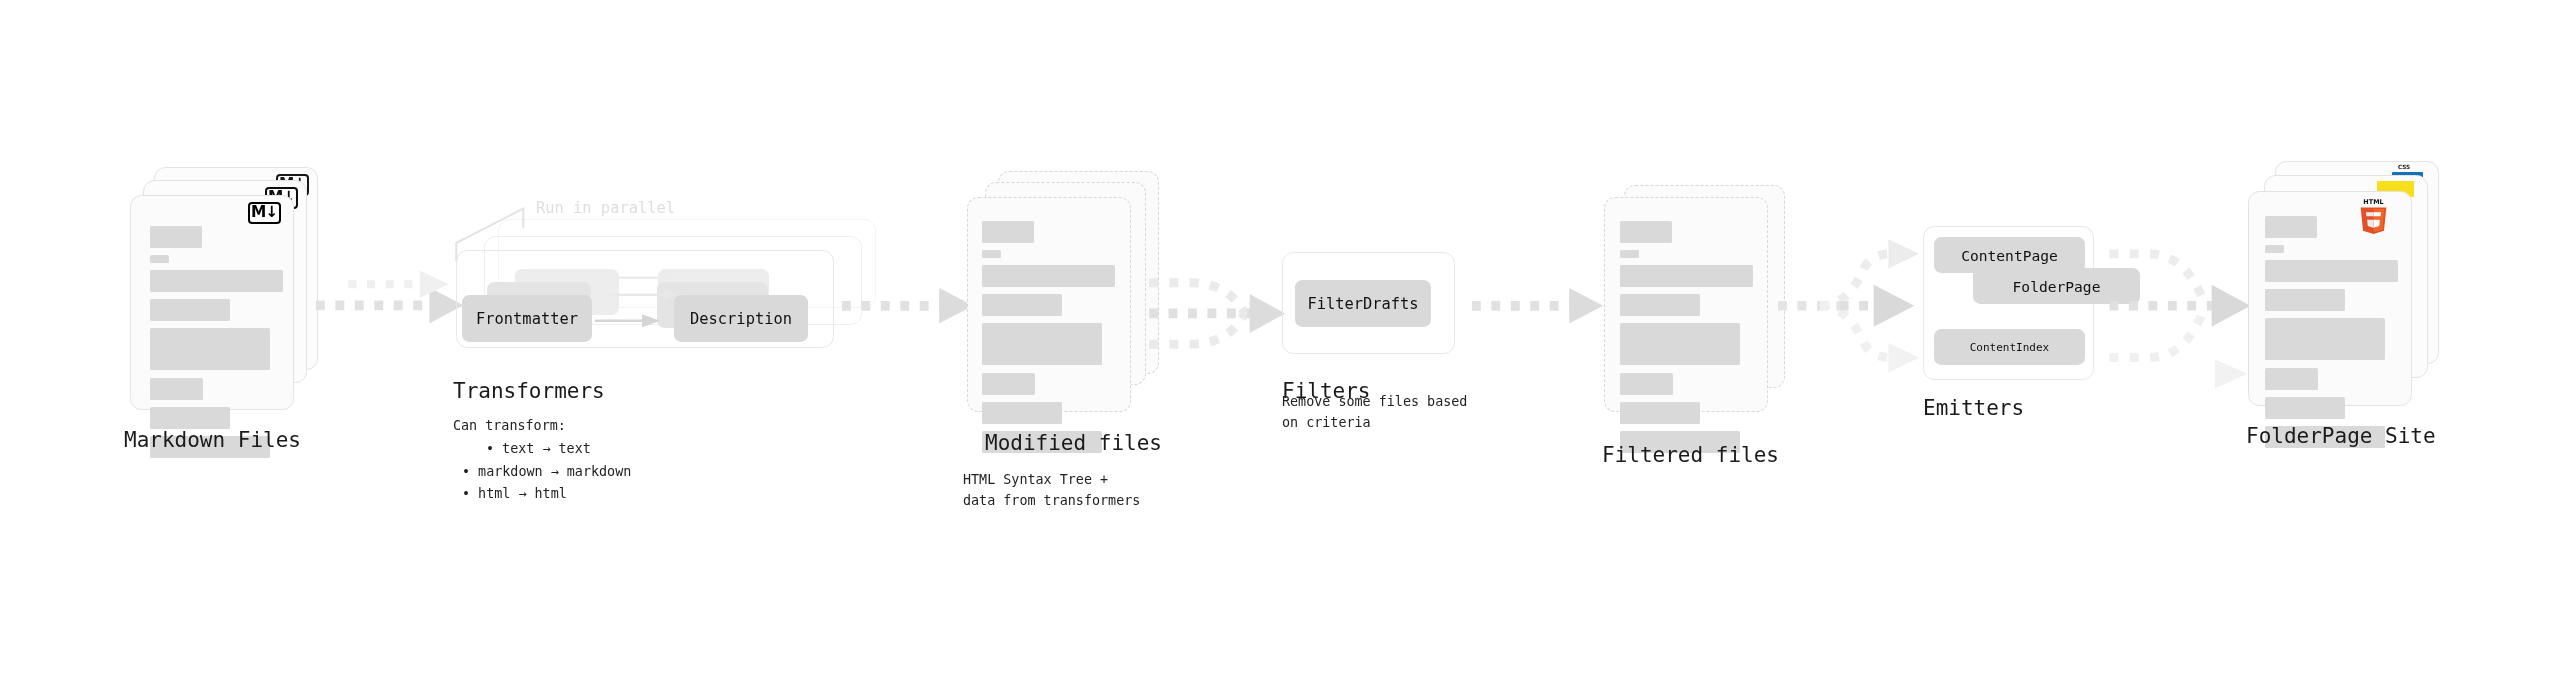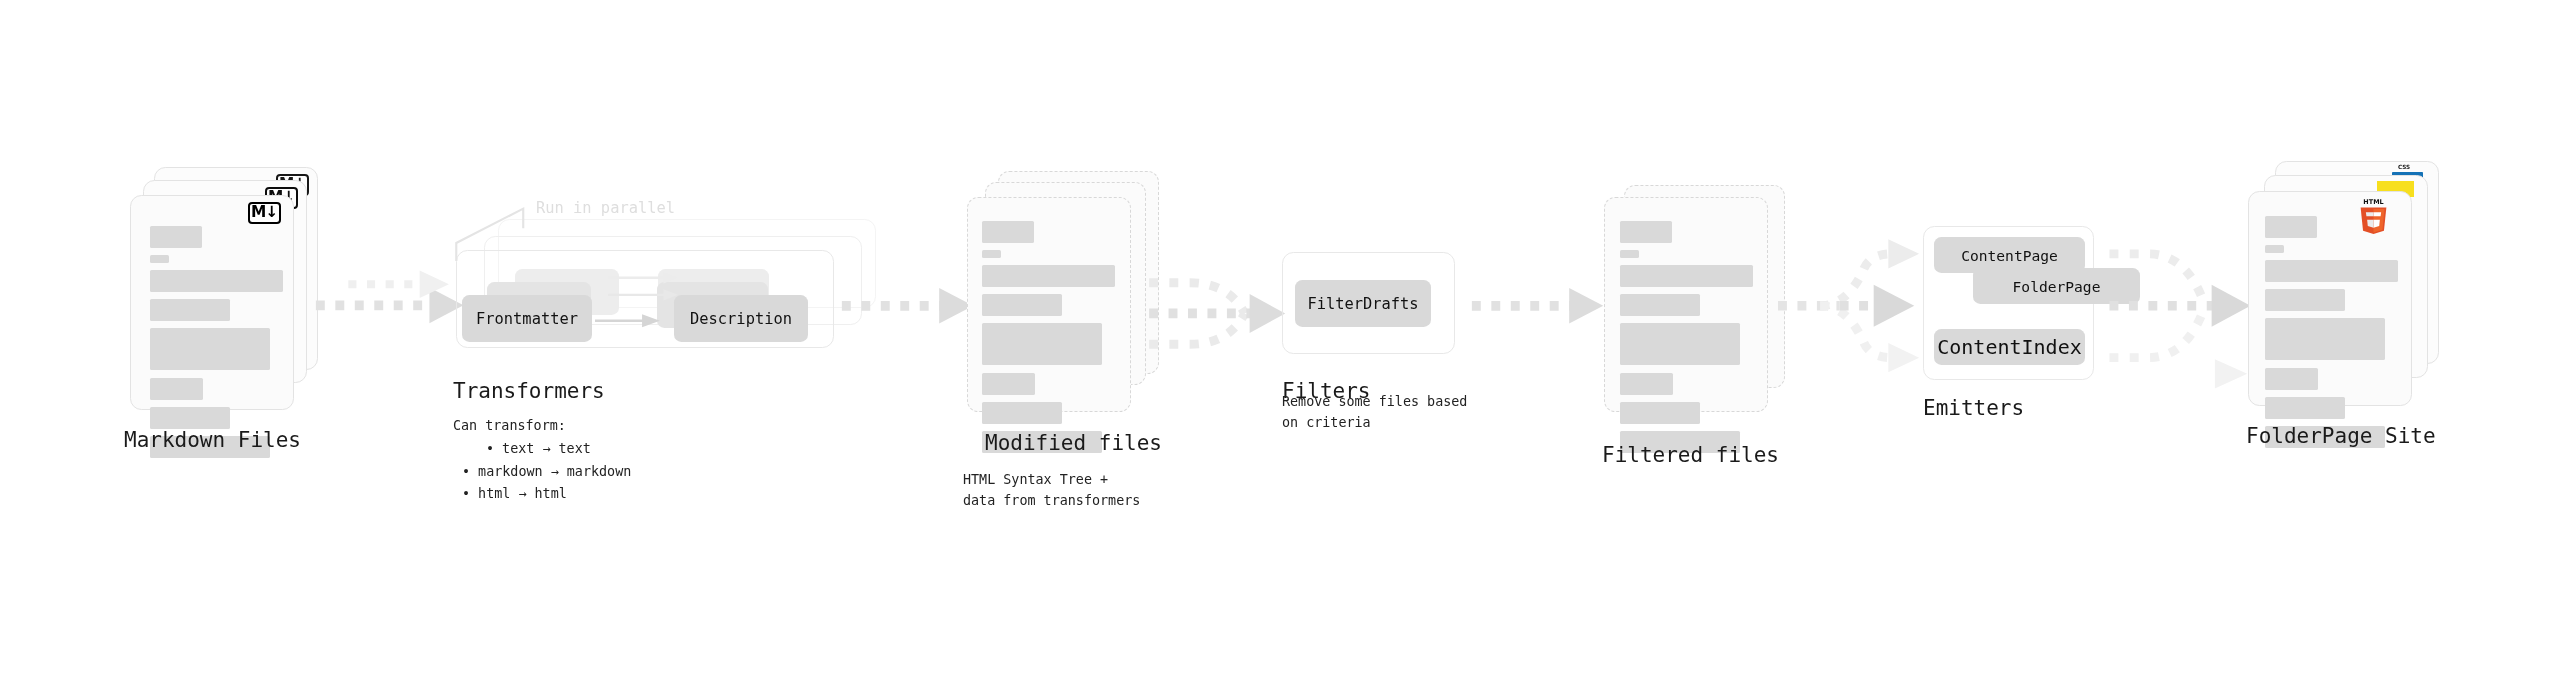--- a/index.html
+++ b/index.html
@@ -267,21 +267,21 @@
     <polygon points="136,4 174,22 136,40" fill="#ececec"></polygon>
     <polygon points="136,132 174,150 136,168" fill="#f2f2f2"></polygon>
     <line x1="76" y1="86" x2="124" y2="86" stroke="#e0e0e0" stroke-width="12" stroke-dasharray="11 13"></line>
     <polygon points="118,60 168,86 118,112" fill="#d9d9d9"></polygon>
   </svg>
 
   <div>
     <div class="groupbox" style="left:1923px; top:226px; width:171px; height:154px; border-color:#e8e8e8;"></div>
     <div class="chip" style="left:1934px; top:237px; width:151px; height:36px; font-size:14.6px;">ContentPage</div>
     <div class="chip" style="left:1934px; top:268px; width:167px; height:36px; font-size:14.6px;margin-left:39px;">FolderPage</div>
-    <div class="chip" style="left:1934px; top:329px; width:151px; height:36px; font-size:20px;">ContentIndex</div>
+    <div class="chip" style="left:1934px; top:329px; width:151px; height:36px; font-size:11px;">ContentIndex</div>
   </div>
   <div class="title" style="left:1923px; top:396px;">Emitters</div>
 
   <svg class="abs" style="left:2103px; top:236px;" width="154" height="146" viewBox="0 0 190 180">
     <path d="M 8 22 L 56 22 Q 104 22 126 86" fill="none" stroke="#ececec" stroke-width="11" stroke-dasharray="11 14"></path>
     <path d="M 8 150 L 56 150 Q 104 150 126 86" fill="none" stroke="#f0f0f0" stroke-width="11" stroke-dasharray="11 14"></path>
     <line x1="8" y1="86" x2="140" y2="86" stroke="#e0e0e0" stroke-width="12" stroke-dasharray="11 13"></line>
     <polygon points="134,60 182,86 134,112" fill="#d9d9d9"></polygon>
     <polygon points="138,152 178,170 138,188" fill="#f2f2f2"></polygon>
   </svg>

